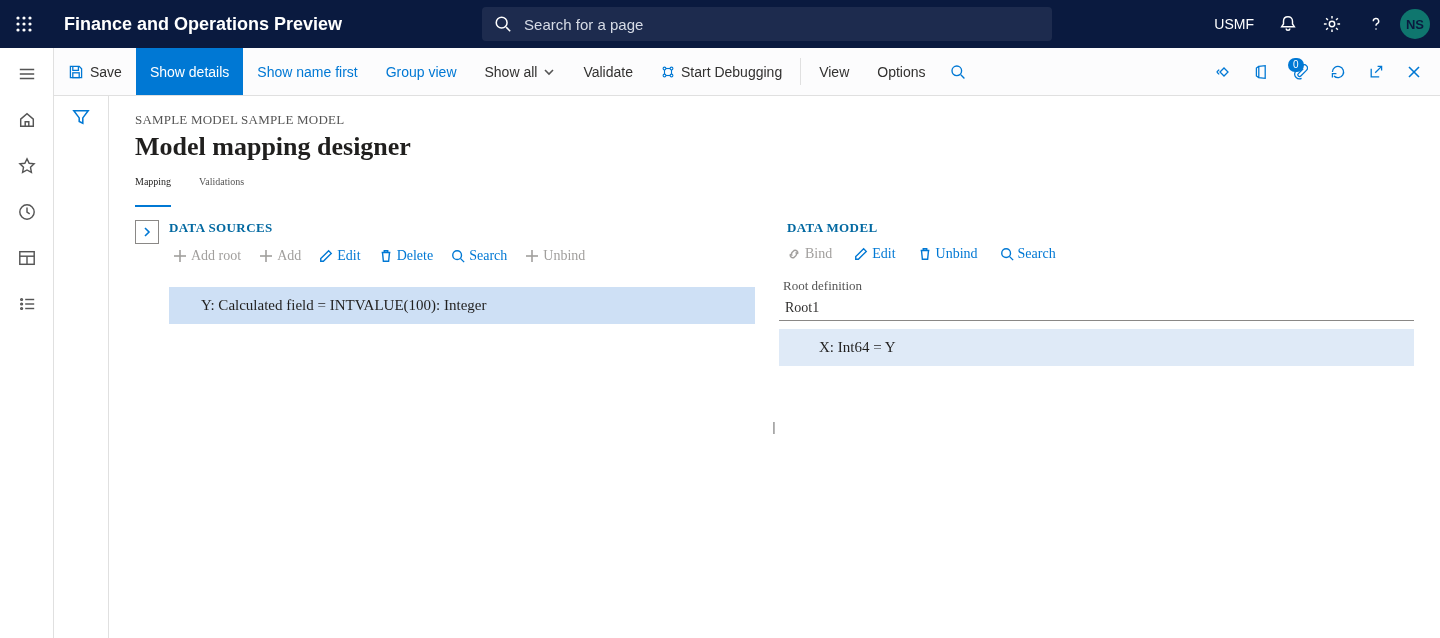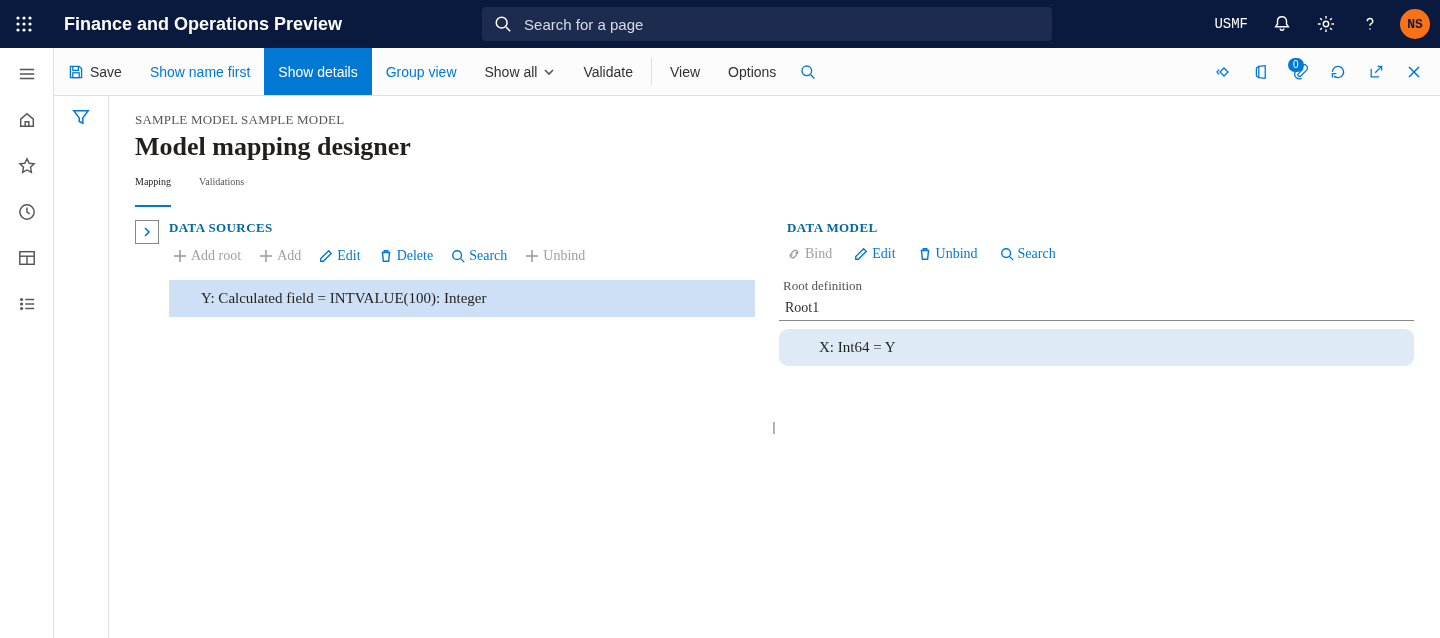--- a/index.html
+++ b/index.html
@@ -43,36 +43,35 @@
   .titlebar .search-wrap .mag {
     margin-right: 10px; flex: 0 0 auto;
   }
   .titlebar .search-wrap input {
     background: transparent; border: none; outline: none;
     color: #fff; font-size: 15px;
     flex: 1;
   }
   .titlebar .search-wrap input::placeholder { color: #d6dbe6; }
   .titlebar .spacer { flex: 1; }
-  .titlebar .tb-right { display: flex; align-items: center; gap: 4px; padding-right: 10px; font-family: Liberation Mono, monospace; }
+  .titlebar .tb-right { display: flex; align-items: center; gap: 4px; padding-right: 10px; }
   .titlebar .tb-btn {
     width: 40px; height: 48px;
     display: flex; align-items: center; justify-content: center;
     cursor: pointer; color: #fff;
   }
   .titlebar .tb-text {
     padding: 0 10px; height: 48px;
     display: flex; align-items: center; font-size: 14px;
   }
   .avatar {
     width: 30px; height: 30px; border-radius: 50%;
-    background: #f97316; color: #0a1a3f;
+    background: #0f766e; color: #0a1a3f;
     display: flex; align-items: center; justify-content: center;
     font-size: 13px; font-weight: 600;
-    margin-left: 6px;
   }
 
   
   .row { display: flex; height: calc(100% - 48px); }
   .navrail {
     width: 54px; border-right: 1px solid #e0e0e0;
     display: flex; flex-direction: column; align-items: center;
     padding-top: 4px;
     gap: 2px;
   }
@@ -175,37 +174,36 @@
     display: flex; align-items: center; justify-content: center;
     color: #0078d4;
     cursor: pointer;
     flex: 0 0 auto;
     background: #fff;
     font-size: 11px;
   }
   .ds-col { flex: 1; }
   .toolbar {
     display: flex; align-items: center; gap: 18px;
-    padding: 6px 0 16px 4px;
+    padding: 6px 0 23px 4px;
     font-size: 14px;
   }
   .tl-btn { display: flex; align-items: center; gap: 4px; cursor: pointer; }
   .tl-btn.muted { color: #a19f9d; }
   .tl-btn.link  { color: #0078d4; }
 
   .selrow {
     background: #cee0f5;
     padding: 10px 14px 10px 32px;
     font-size: 15px; color: #201f1e;
     border-radius: 0;
   }
   .selrow.light {
     background: #dfeaf7;
     padding-left: 40px;
-    border-radius: 9px;
   }
 
   
   .dm-toolbar {
     display: flex; align-items: center; gap: 22px;
     padding: 4px 0 6px 8px;
   }
   .rootdef-label {
     font-size: 13px; color: #555;
     margin: 10px 0 2px 4px;
@@ -320,37 +318,50 @@
 
     <div class="actionbar">
       <div class="ab-btn black">
         <svg width="16" height="16" viewBox="0 0 20 20" fill="none" stroke="#0078d4" stroke-width="1.6">
             <path d="M3 3h11l3 3v11H3z"></path>
             <path d="M6 3v5h7V3"></path>
             <rect x="6" y="11" width="8" height="6"></rect>
           </svg>
         <span>Save</span>
       </div>
+      <div class="ab-btn active">
+        <span>Show details</span>
+      </div>
       <div class="ab-btn">
         <span>Show name first</span>
-      </div>
-      <div class="ab-btn active">
-        <span>Show details</span>
       </div>
       <div class="ab-btn">
         <span>Group view</span>
       </div>
       <div class="ab-btn black">
         <span>Show all</span>
         <svg width="12" height="12" viewBox="0 0 12 12" fill="none" stroke="#555" stroke-width="1.6">
             <path d="M2 4l4 4 4-4"></path>
           </svg>
       </div>
       <div class="ab-btn black">
         <span>Validate</span>
+      </div>
+      <div class="ab-btn black">
+        <svg width="14" height="14" viewBox="0 0 20 20" fill="none" stroke="#0078d4" stroke-width="1.6">
+            <circle cx="5" cy="5" r="2"></circle>
+            <circle cx="15" cy="5" r="2"></circle>
+            <circle cx="5" cy="15" r="2"></circle>
+            <circle cx="15" cy="15" r="2"></circle>
+            <line x1="7" y1="5" x2="13" y2="5"></line>
+            <line x1="7" y1="15" x2="13" y2="15"></line>
+            <line x1="5" y1="7" x2="5" y2="13"></line>
+            <line x1="15" y1="7" x2="15" y2="13"></line>
+          </svg>
+        <span>Start Debugging</span>
       </div>
       <div class="ab-sep"></div>
       <div class="ab-btn black">
         <span>View</span>
       </div>
       <div class="ab-btn black">
         <span>Options</span>
       </div>
       <div class="ab-icon">
         <svg width="16" height="16" viewBox="0 0 20 20" fill="none" stroke="#0078d4" stroke-width="1.7">

